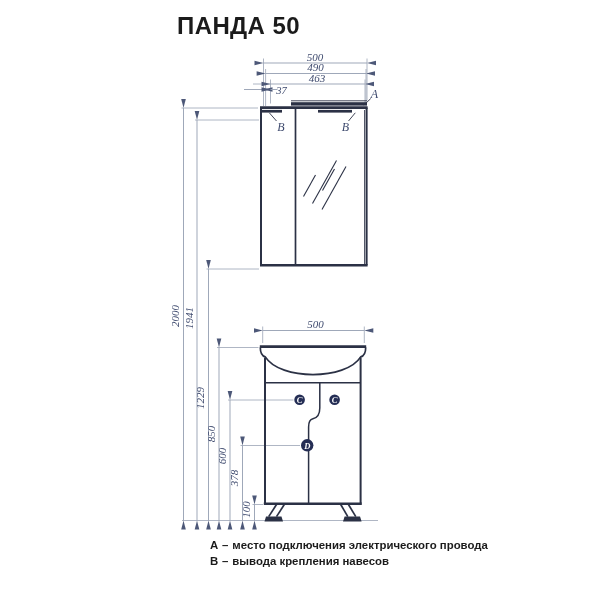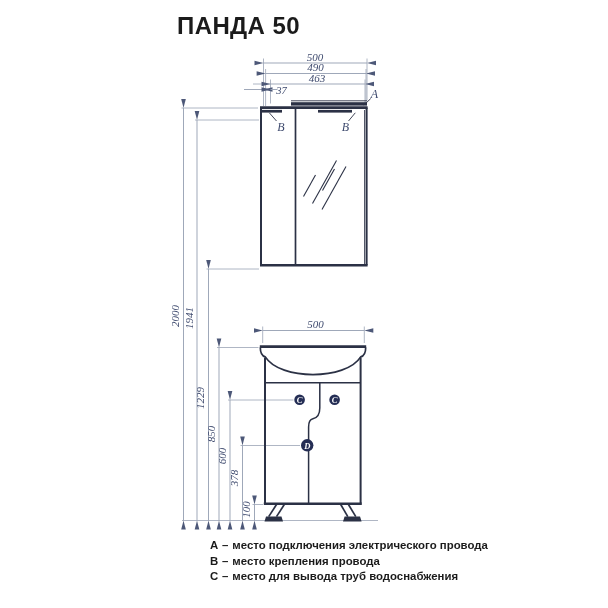--- a/index.html
+++ b/index.html
@@ -152,16 +152,15 @@
       <circle class="mk" cx="334.6" cy="399.8" r="5.3"></circle>
       <circle class="mk" cx="307.2" cy="445.3" r="6.2"></circle>
       <text class="ml" x="299.6" y="402.8" text-anchor="middle">C</text>
       <text class="ml" x="334.6" y="402.8" text-anchor="middle">C</text>
       <text class="ml" x="307.2" y="448.6" text-anchor="middle">D</text>
     </g>
   </svg>
 
   <div id="legend">
     <div class="legend-row"><span class="k">A</span><span class="s">–</span><span class="t">место подключения электрического провода</span></div>
-    <div class="legend-row"><span class="k">B</span><span class="s">–</span><span class="t">место крепления провода</span></div>
-    <div class="legend-row"><span class="k">C</span><span class="s">–</span><span class="t">место для вывода труб водоснабжения</span></div>
+    <div class="legend-row"><span class="k">B</span><span class="s">–</span><span class="t">вывода крепления навесов</span></div>
   </div>
 </div>
 
 </body></html>

